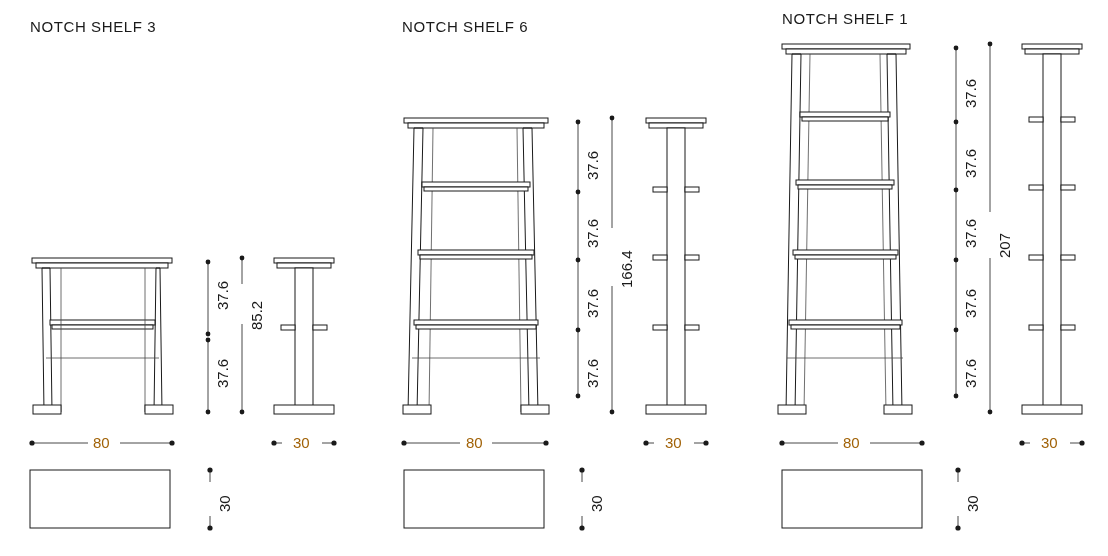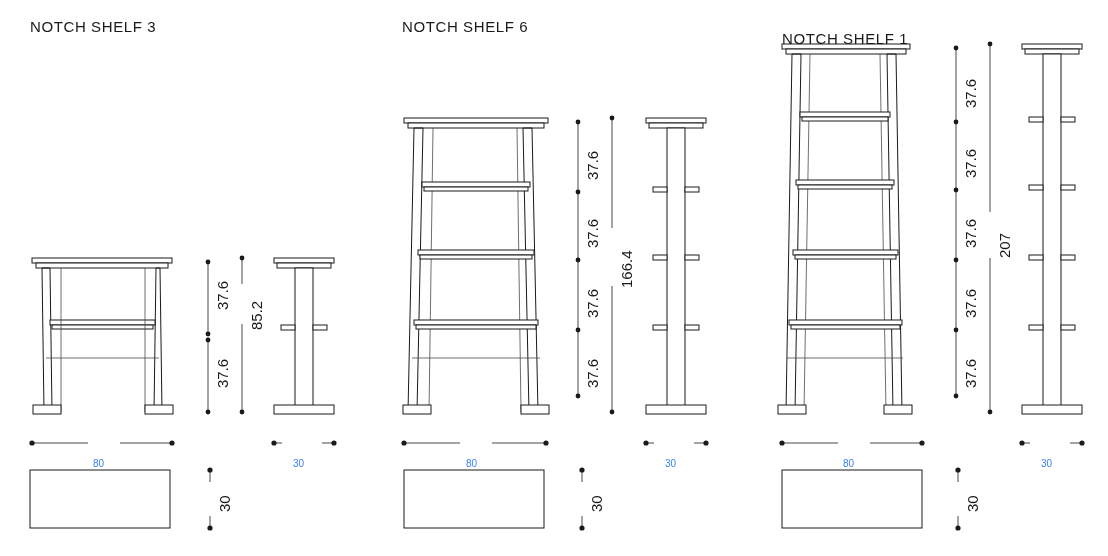--- a/index.html
+++ b/index.html
@@ -20,24 +20,23 @@
   }
   .title {
     position: absolute;
     font-size: 15px;
     letter-spacing: 0.6px;
     color: #1a1a1a;
     white-space: nowrap;
   }
   .dimlabel {
     position: absolute;
-    font-size: 10px;
-    color: #3b82f6;
+    font-size: 15px;
+    color: #a16207;
     white-space: nowrap;
-    margin-top: 24px;
   }
   .vlabel {
     position: absolute;
     font-size: 15px;
     color: #1a1a1a;
     white-space: nowrap;
     transform-origin: 0 0;
     transform: rotate(-90deg);
   }
   svg.layer {
@@ -54,21 +53,21 @@
   .dotline { stroke: #1a1a1a; stroke-width: 0.8; fill: none; }
   .dot { fill: #1a1a1a; }
 </style>
 </head>
 <body>
 
 <div id="sheet">
 
   <div class="title" style="left:30px; top:18px;">NOTCH SHELF 3</div>
   <div class="title" style="left:402px; top:18px;">NOTCH SHELF 6</div>
-  <div class="title" style="left:782px; top:30px;">NOTCH SHELF 1</div>
+  <div class="title" style="left:782px; top:10px;">NOTCH SHELF 1</div>
 
   <svg class="layer" viewBox="0 0 1108 556">
 
     <g>
 
       <rect class="lnf" x="32" y="258" width="140" height="5"></rect>
       <rect class="lnf" x="36" y="263" width="132" height="5"></rect>
 
       <path class="ln" d="M42 268 L44 412 L52 412 L50 268 Z"></path>
 

